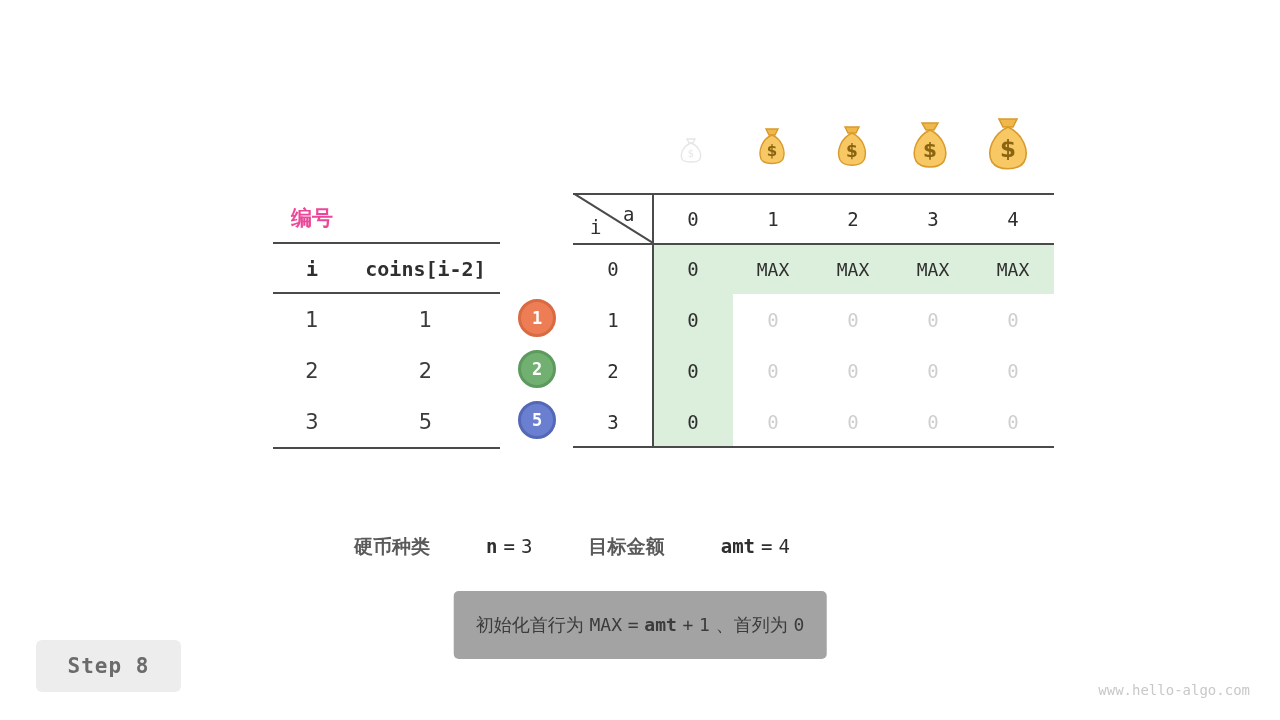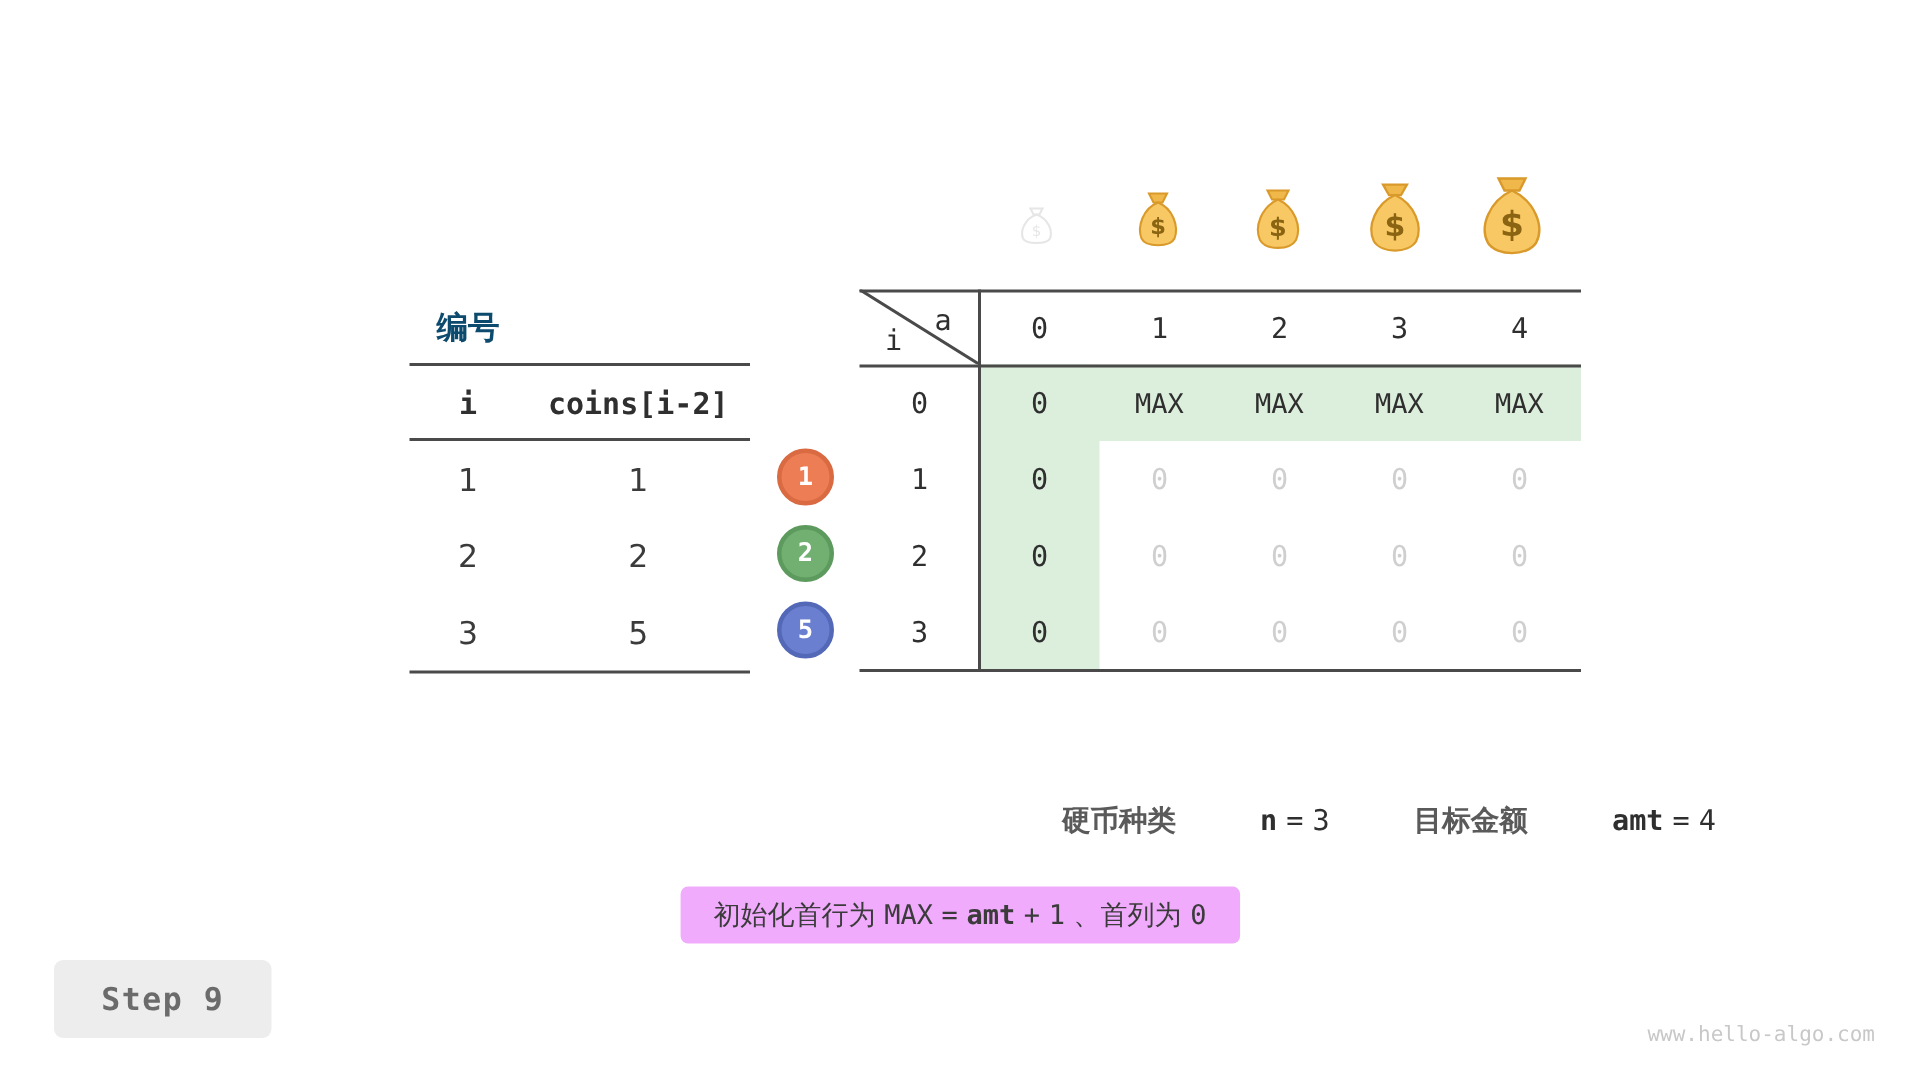--- a/index.html
+++ b/index.html
@@ -40,21 +40,21 @@
     font-size: 21px;
   }
   .ct-col-val {
     width: 149px;
     text-align: center;
     font-size: 21px;
   }
   .ct-head .ct-col-idx,
   .ct-head .ct-col-val {
     font-weight: bold;
-    color: #0c4a6e;
+    color: #ec4899;
     font-size: 21px;
   }
   .ct-sub .ct-col-idx,
   .ct-sub .ct-col-val {
     font-weight: bold;
     font-family: "DejaVu Sans Mono", monospace;
     font-size: 20px;
     color: #2f2f2f;
   }
   .rule {
@@ -158,21 +158,21 @@
     line-height: 1;
   }
   .bag.small { font-size: 21px; opacity: .45; }
 
   
   .caption {
     position: absolute;
     top: 534px;
     left: 0;
     width: 1144px;
-    text-align: right;
+    text-align: center;
     font-size: 19px;
     color: #3b3b3b;
   }
   .caption .lab {
     font-weight: bold;
     color: #5a5a5a;
   }
   .caption .mono-b {
     font-family: "DejaVu Sans Mono", monospace;
     font-weight: bold;
@@ -184,23 +184,23 @@
     font-size: 19px;
     color: #2f2f2f;
   }
   .caption .gap { display: inline-block; width: 44px; }
 
   .note {
     position: absolute;
     top: 591px;
     left: 50%;
     transform: translateX(-50%);
-    background: #f0abfc;
+    background: #a3a3a3;
     border-radius: 5px;
-    padding: 7px 22px;
+    padding: 22px 22px;
     font-size: 18px;
     color: #3b3b3b;
     white-space: nowrap;
   }
   .note .mono {
     font-family: "DejaVu Sans Mono", monospace;
     font-size: 18px;
   }
   .note .mono-b {
     font-family: "DejaVu Sans Mono", monospace;
@@ -374,16 +374,16 @@
     <span>初始化首行为</span>
     <span class="mono">MAX</span>
     <span class="mono">=</span>
     <span class="mono-b">amt</span>
     <span class="mono">+</span>
     <span class="mono">1</span>
     <span>、首列为</span>
     <span class="mono">0</span>
   </div>
 
-  <div class="step-badge">Step 9</div>
+  <div class="step-badge">Step 8</div>
   <div class="watermark">www.hello-algo.com</div>
 
 </div>
 
 </body></html>

